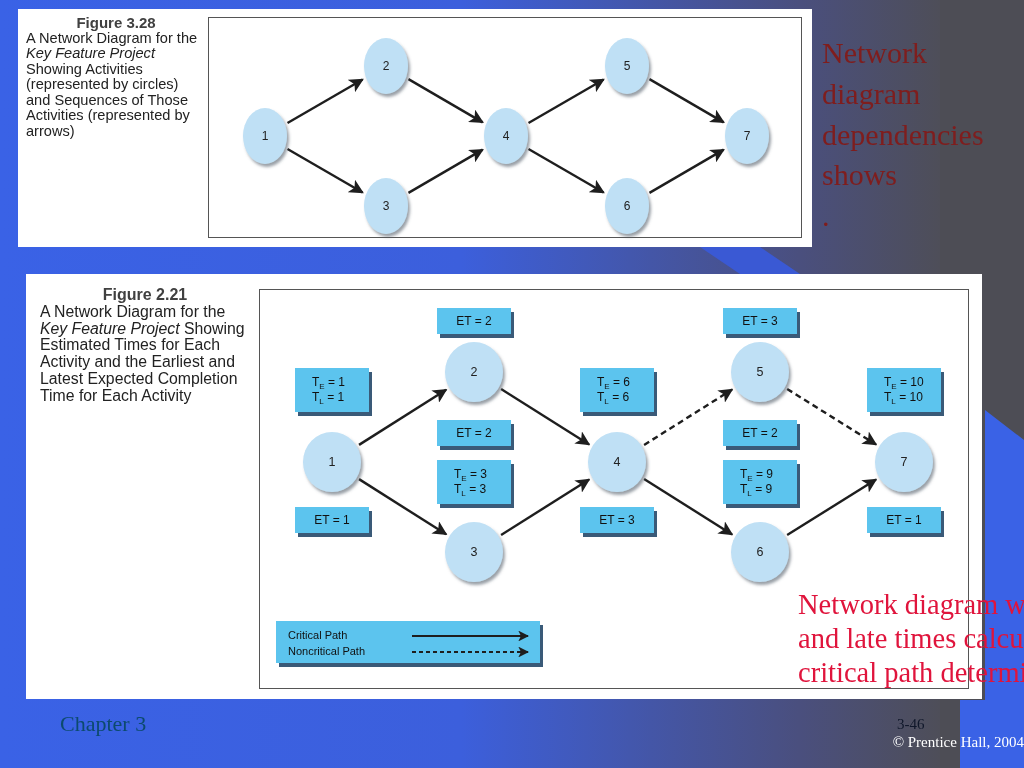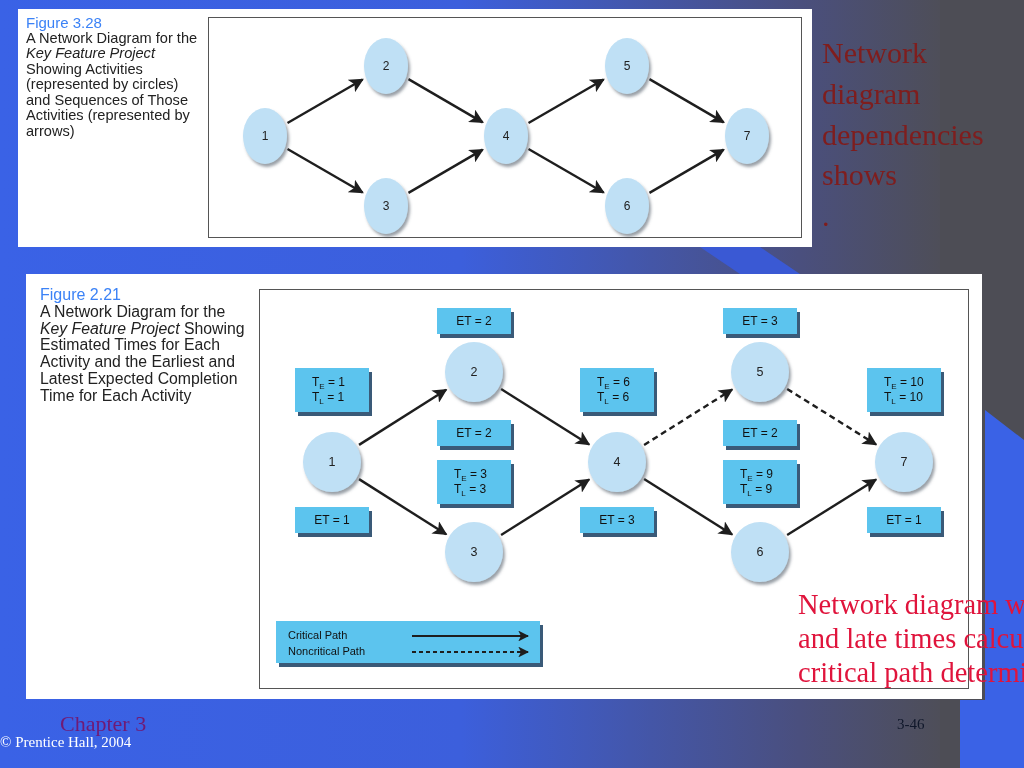--- a/index.html
+++ b/index.html
@@ -13,21 +13,21 @@
   }
   .panel {
     position: absolute; background: #ffffff;
   }
   #panel1 { left: 18px; top: 9px; width: 794px; height: 238px; }
   #panel2 { left: 26px; top: 274px; width: 956px; height: 425px; }
 
   .fig-caption { position: absolute; color: #222; line-height: 1.06; }
   #cap1 { left: 8px; top: 6px; width: 180px; font-size: 14.6px; }
   #cap2 { left: 14px; top: 13px; width: 210px; font-size: 15.8px; }
-  .fig-num { color: #3b82f6; font-weight: normal; display: block; }
+  .fig-num { color: #404040; font-weight: bold; display: block; text-align: center; }
   #cap1 .fig-num { font-size: 15px; }
   #cap2 .fig-num { font-size: 16px; }
   .fig-caption i { }
 
   .diagram-frame {
     position: absolute; border: 1.5px solid #555; background: #fff;
   }
   #frame1 { left: 190px; top: 8px; width: 592px; height: 219px; }
   #frame2 { left: 233px; top: 15px; width: 708px; height: 398px; }
 
@@ -38,25 +38,25 @@
 
   .side-text {
     position: absolute; left: 822px; top: 33px; width: 200px;
     font-family: "Liberation Serif", serif; color: #7f1d1d; font-size: 30px; line-height: 1.36;
   }
   .red-text {
     position: absolute; left: 538px; top: 298px; width: 410px;
     font-family: "Liberation Serif", serif; color: #e0143c; font-size: 28.5px; line-height: 1.2;
   }
   .footer-chapter {
-    position: absolute; left: 60px; top: 711px; color: #701a75;
+    position: absolute; left: 60px; top: 711px; color: #0c4a6e;
     font-family: "Liberation Serif", serif; font-size: 22px;
   }
   .footer-copy {
-    position: absolute; left: 0; width: 1024px; top: 734px; text-align: left; color: #fff;
+    position: absolute; left: 0; width: 1024px; top: 734px; text-align: right; color: #fff;
     font-family: "Liberation Serif", serif; font-size: 15px;
   }
   .footer-page {
     position: absolute; left: 897px; top: 716px; color: #0f172a;
     font-family: Liberation Serif, serif; font-size: 15px;
   }
 </style>
 </head>
 <body>
 

